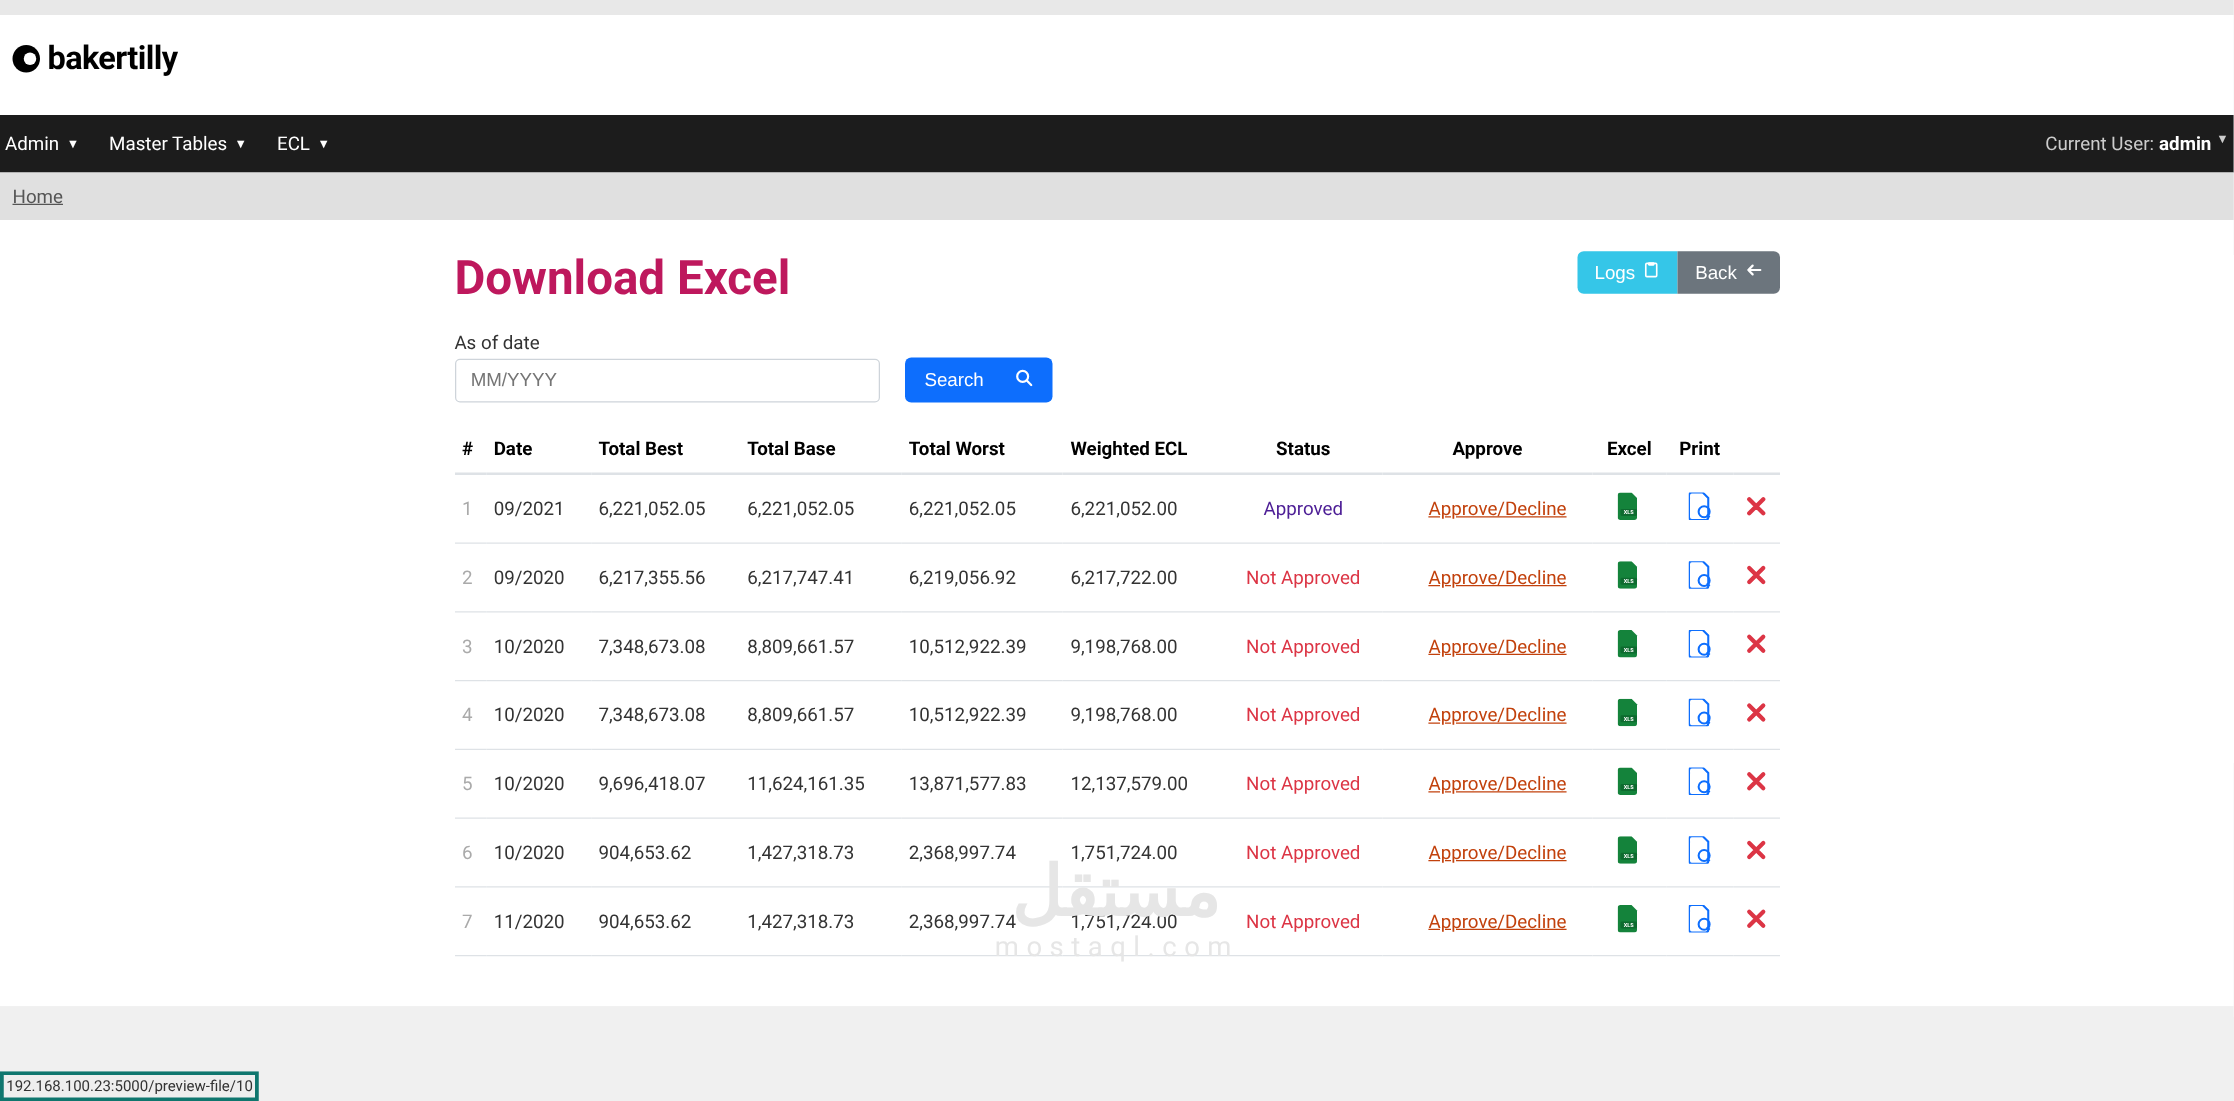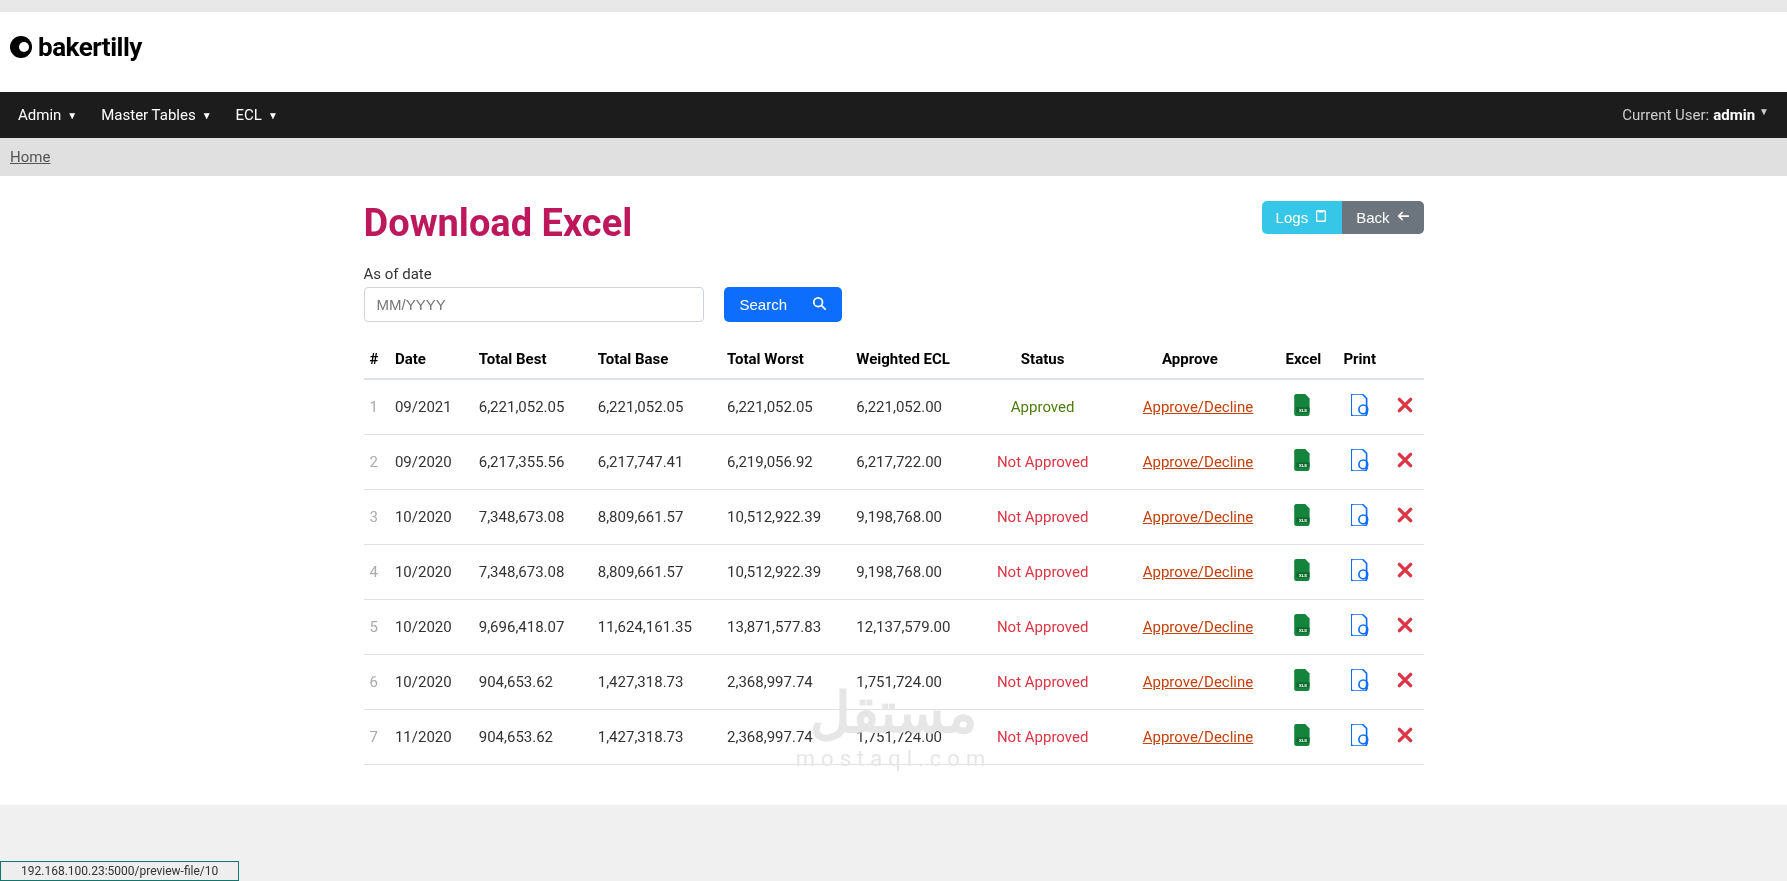--- a/index.html
+++ b/index.html
@@ -26,21 +26,21 @@
     content: ""; position: absolute; width: 10px; height: 10px;
     background: #fff; border-radius: 50%; top: 6px; left: 9px;
   }
   .logo-text { font-size: 26px; font-weight: 700; color: #000; letter-spacing: -0.5px; }
   .navbar {
     background: #1c1c1c;
     color: #fff;
     display: flex;
     align-items: center;
     justify-content: space-between;
-    padding: 14px 18px;
+    padding: 14px 4px;
     font-size: 15px;
     gap: 40px;
   }
   .nav-left { display: flex; gap: 24px; }
   .nav-item { display: flex; align-items: center; gap: 6px; cursor: pointer; color: #fff; }
   .caret-icon { font-size: 10px; }
   .nav-right { color: #ccc; font-size: 15px; display: flex; gap: 4px; }
   .nav-right b { color: #fff; font-weight: 700; }
   .breadcrumb-bar {
     background: #e0e0e0;
@@ -72,36 +72,36 @@
   table { width: 100%; border-collapse: collapse; font-size: 15px; }
   thead th {
     text-align: left; font-weight: 700; padding: 10px 6px;
     border-bottom: 2px solid #dee2e6; color: #000;
   }
   tbody td {
     padding: 14px 6px; border-bottom: 1px solid #dee2e6; color: #333;
     vertical-align: middle;
   }
   tbody td.idx { color: #aaa; }
-  .approved { color: #4d7c0f; margin-top: 36px; }
+  .approved { color: #4c1d95; margin-top: 36px; }
   .notapproved { color: #dc3545; }
   .link { color: #c2410c; text-decoration: underline; cursor: pointer; margin-left: 16px; }
   .center { text-align: center; }
   .xls-icon svg, .print-icon svg, .del-icon svg { width: 18px; height: 22px; }
 
   .watermark {
     position: absolute; left: 50%; transform: translateX(-50%);
     top: 680px; text-align: center; color: #e6e6e6; pointer-events: none;
   }
   .watermark .wm-big { font-size: 56px; font-weight: 700; letter-spacing: 2px; }
   .watermark .wm-small { font-size: 22px; letter-spacing: 6px; }
 
   .status-bar {
-    position: fixed; bottom: 0; left: 0; background: #eee; border: 1px solid #0f766e;
-    font-size: 12px; padding: 2px 20px; color: #333;
+    position: fixed; bottom: 0; left: 0; background: #eee; border: 3px solid #0f766e;
+    font-size: 12px; padding: 2px 2px; color: #333;
   }
 </style>
 </head>
 <body>
 
 <div class="top-strip"></div>
 
 <div class="header-brand">
   <div class="logo-wrap">
     <span class="logo-mark"></span>

